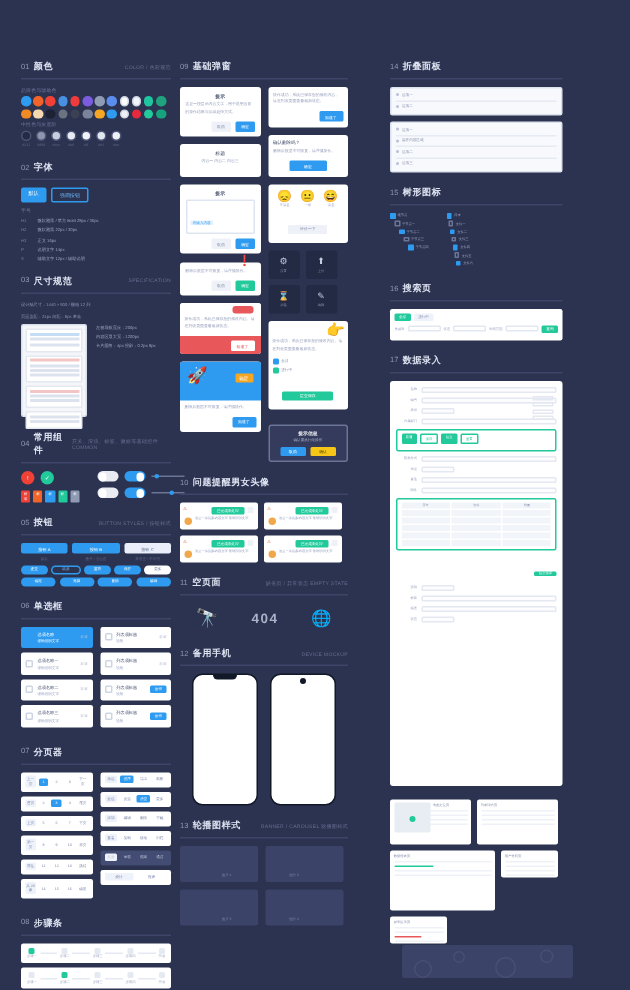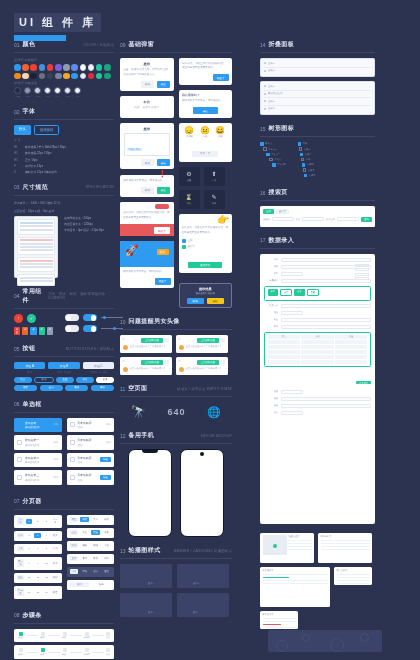--- a/index.html
+++ b/index.html
@@ -225,24 +225,20 @@
 
   .footer-strip { position:absolute; left:268px; bottom:8px; width:114px; height:22px;
                   background:#3b4468; border-radius:2px; overflow:hidden; }
   .footer-strip .c { position:absolute; border:.5px solid #474f73; border-radius:50%;}
 </style>
 </head>
 <body>
 
 <div class="page">
 
-  <div class="title-block">
-    <div class="title-text">UI 组 件 库</div>
-    <div class="title-bar"></div>
-  </div>
 
   <div class="col col-a">
 
     <div class="sec">
       <div class="sec-head">
         <span class="sec-num">01</span>
         <span class="sec-title">颜色</span>
         <span class="sec-sub">COLOR / 色彩规范</span>
       </div>
       <div class="sec-rule"></div>
@@ -904,21 +900,21 @@
 
     <div class="sec">
       <div class="sec-head">
         <span class="sec-num">11</span>
         <span class="sec-title">空页面</span>
         <span class="sec-sub">缺省页 / 异常状态 EMPTY STATE</span>
       </div>
       <div class="sec-rule"></div>
       <div style="display:flex;justify-content:space-around;align-items:center;height:20px;">
         <span style="font-size:12px;">🔭</span>
-        <span style="font-size:9px;color:#aab2c8;font-weight:bold;letter-spacing:1px;">640</span>
+        <span style="font-size:9px;color:#aab2c8;font-weight:bold;letter-spacing:1px;">404</span>
         <span style="font-size:11px;">🌐</span>
       </div>
     </div>
 
     <div class="sec">
       <div class="sec-head">
         <span class="sec-num">12</span>
         <span class="sec-title">备用手机</span>
         <span class="sec-sub">DEVICE MOCKUP</span>
       </div>

